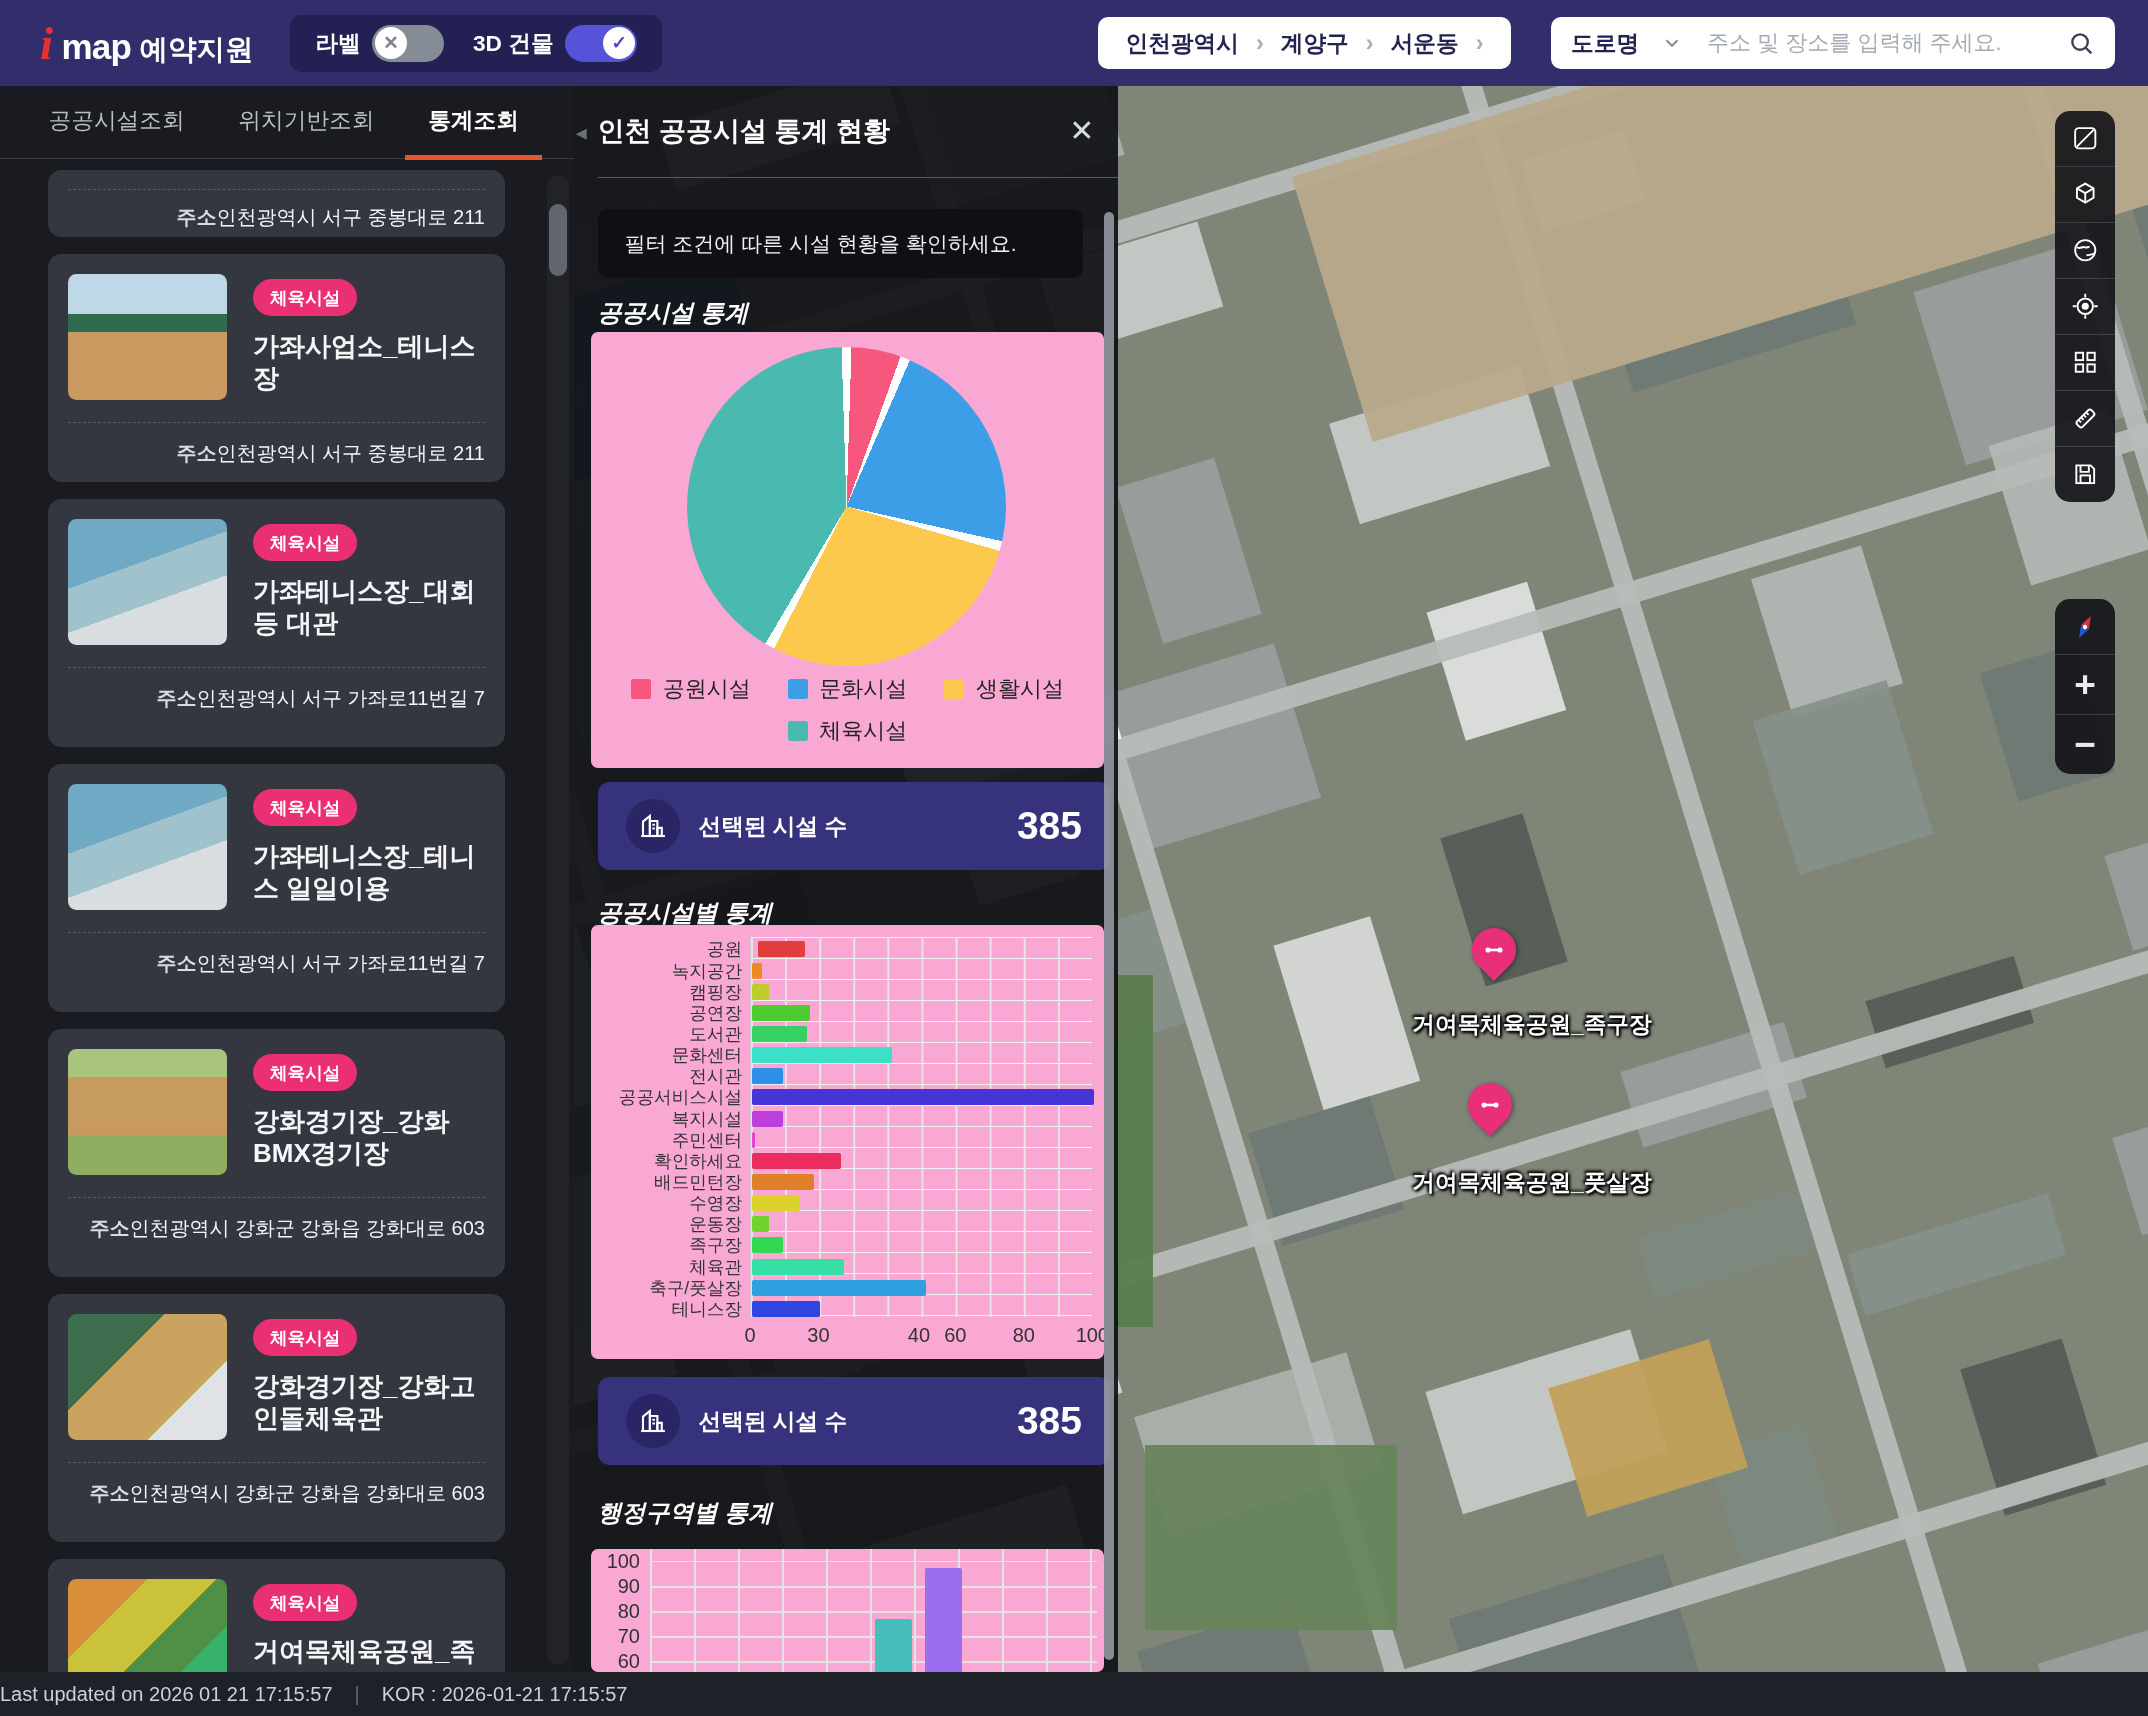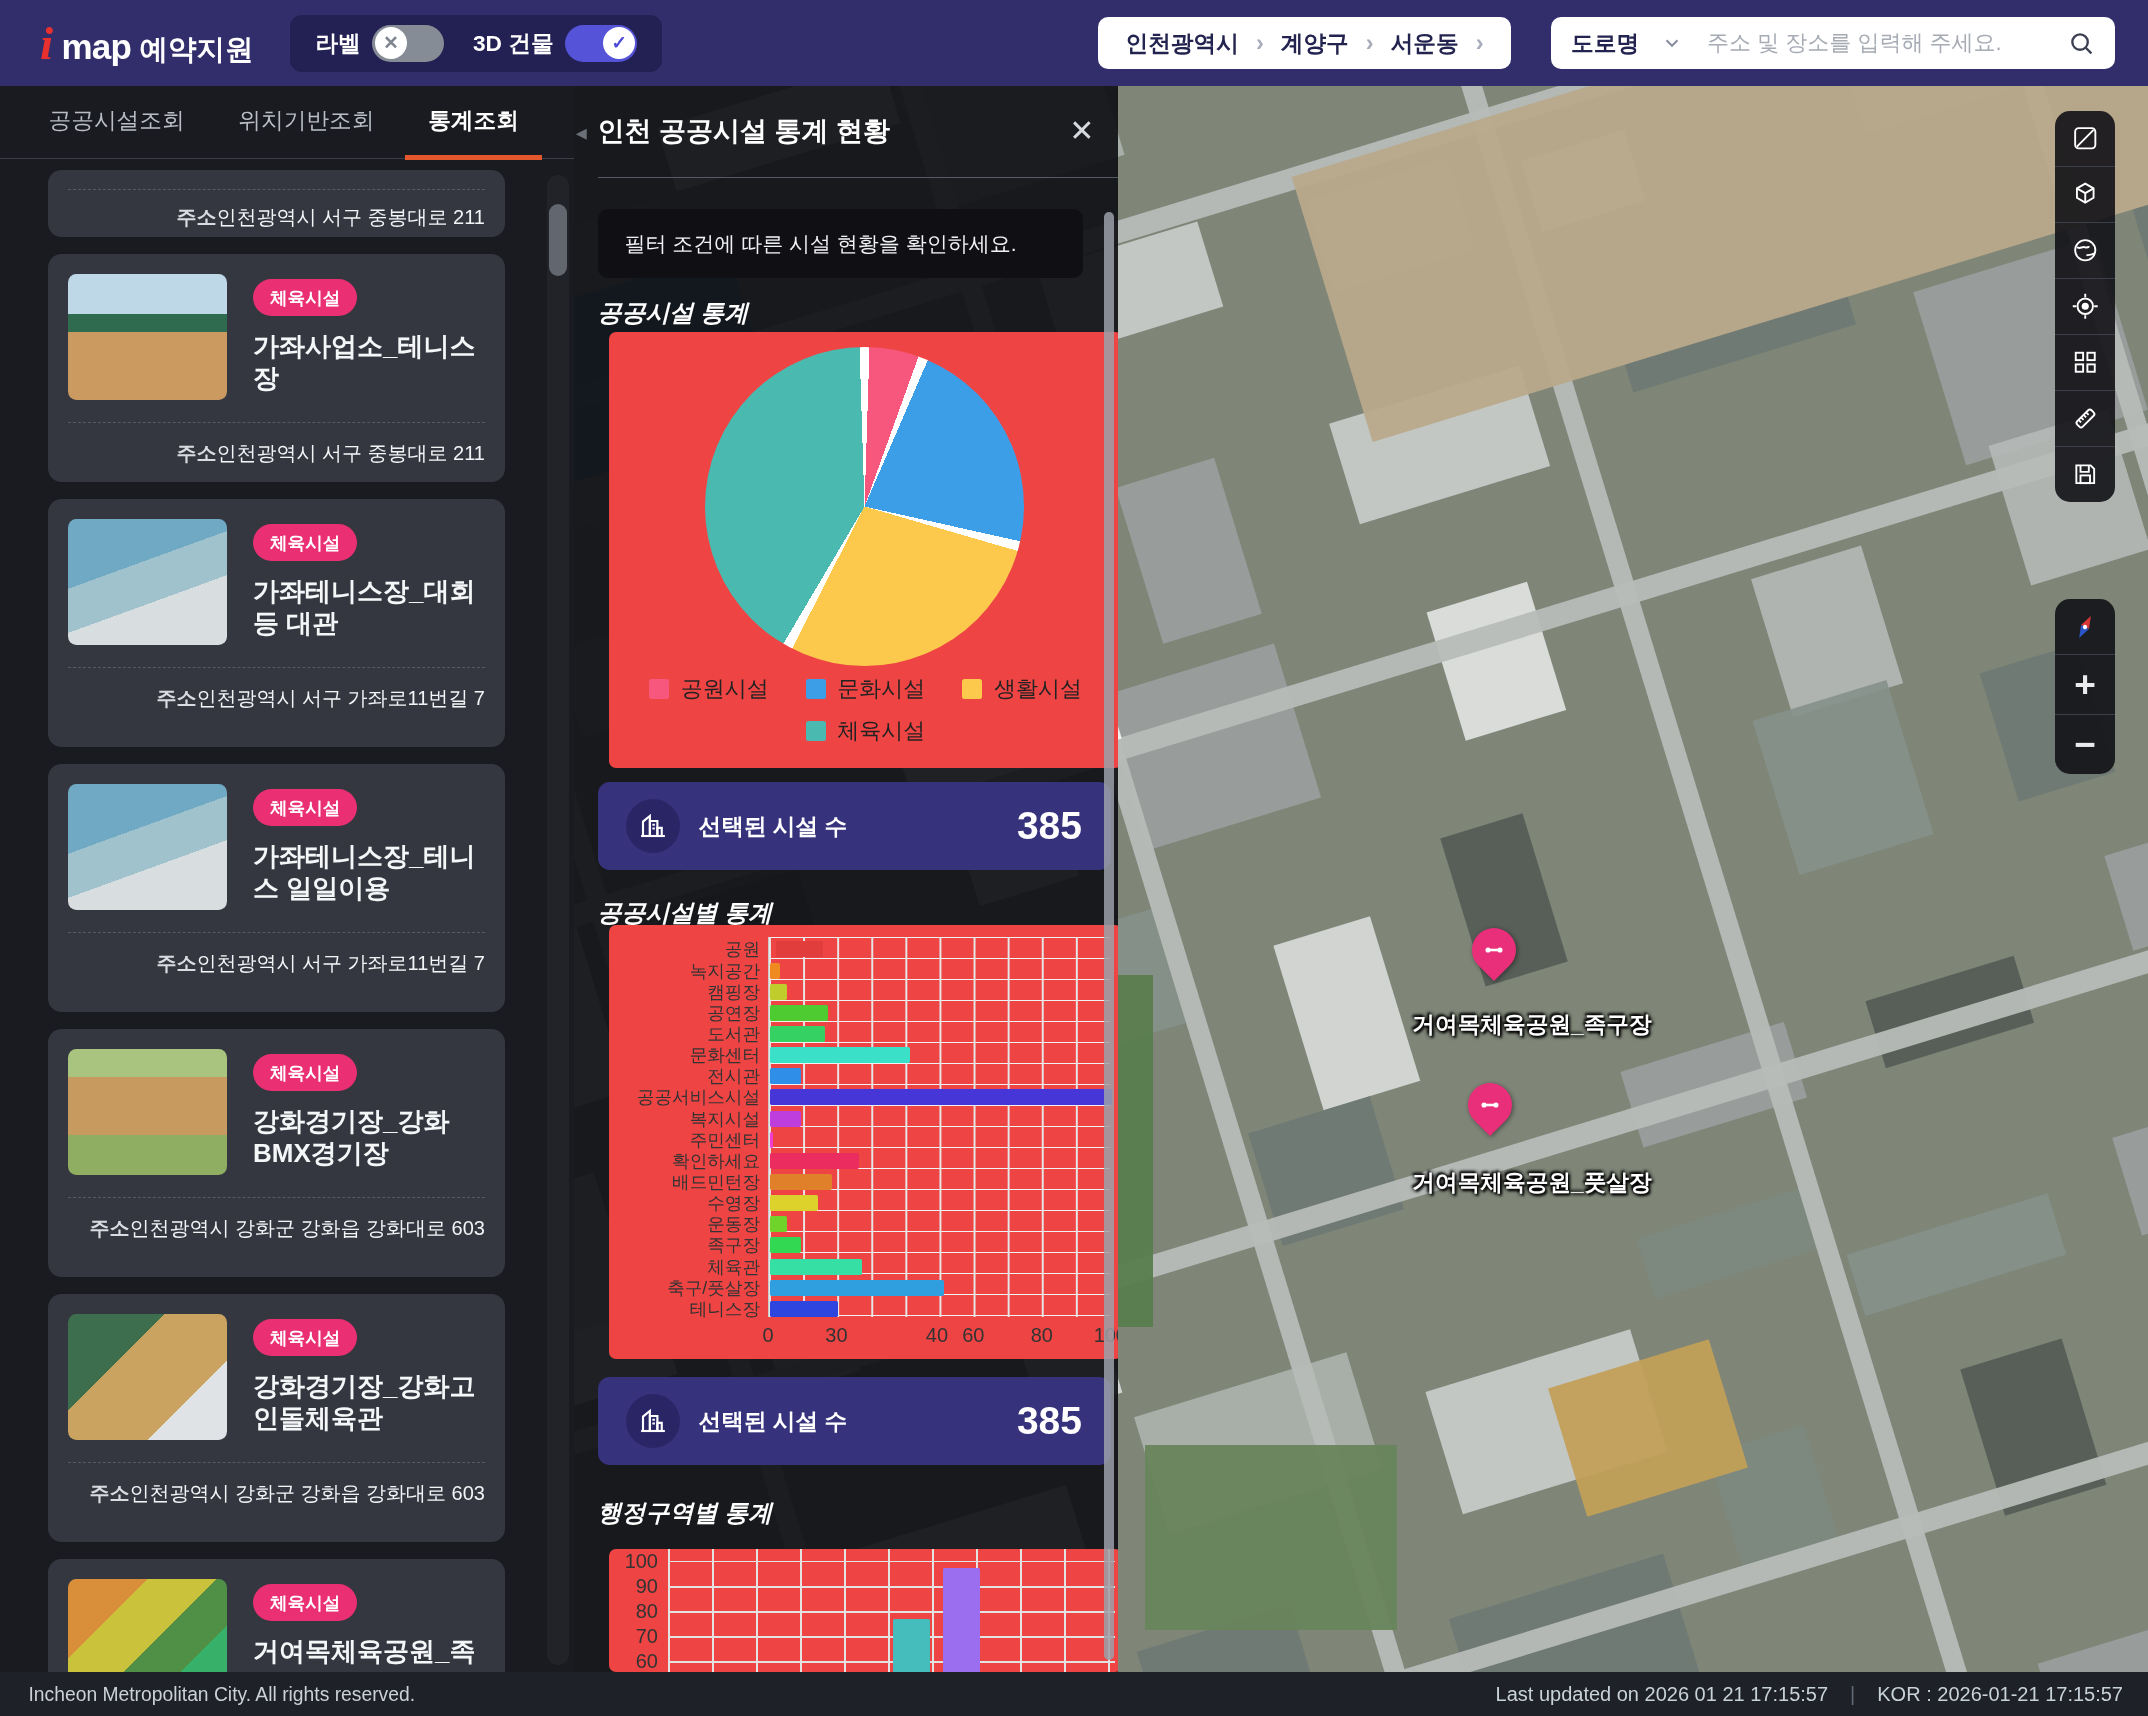--- a/index.html
+++ b/index.html
@@ -82,21 +82,21 @@
   
   .panel{position:absolute;left:574px;top:86px;width:544px;bottom:45px;background:rgba(16,17,21,0.93);z-index:40;overflow:hidden;}
   .panel-title-row{position:absolute;left:23.5px;right:23.5px;top:15px;height:59px;display:flex;align-items:center;justify-content:space-between;}
   .panel-title{font-size:27px;font-weight:bold;}
   .close-btn{font-size:30px;color:#d6dadf;cursor:pointer;line-height:1;}
   .collapse-arrow{position:absolute;left:1.7px;top:34px;color:#6b6f78;font-size:22px;cursor:pointer;}
   .panel-divider{position:absolute;left:23.5px;right:0;top:91px;border-top:1.7px solid #555a64;}
   .notice{position:absolute;left:23.5px;top:123px;width:485px;height:69px;background:#101014;border-radius:10px;
       display:flex;align-items:center;padding-left:27px;box-sizing:border-box;font-size:21px;color:#f0f1f3;}
   .sec-head{position:absolute;left:23.5px;font-size:24px;font-weight:bold;font-style:italic;}
-  .white-card{position:absolute;left:35px;width:513px;background:#ef4444;border-radius:7px;color:#222;}
+  .white-card{position:absolute;left:17px;width:513px;background:#f9a8d4;border-radius:7px;color:#222;}
   .count-box{position:absolute;left:23.5px;width:513px;height:88px;background:#37327c;border-radius:11.7px;
       display:flex;align-items:center;box-sizing:border-box;padding:0 28.5px;}
   .count-ic{width:54px;height:54px;border-radius:50%;background:#2a2666;display:flex;align-items:center;justify-content:center;margin-right:18.5px;}
   .count-label{font-size:22.7px;font-weight:bold;flex:1;}
   .count-value{font-size:39px;font-weight:bold;}
   
   .pie-card{top:246px;height:436px;}
   .pie{position:absolute;left:96px;top:15px;width:319px;height:319px;border-radius:50%;}
   .legend{position:absolute;left:0;right:0;top:342px;display:flex;flex-wrap:wrap;justify-content:center;column-gap:37px;row-gap:11.7px;padding:0 34px;}
   .leg-item{display:flex;align-items:center;gap:11.7px;font-size:22px;color:#222;}
@@ -623,21 +623,20 @@
           </div>
           <div class="vbarfill" style="left: 225px; top: 70px; background: rgb(69, 189, 189);"></div>
           <div class="vbarfill" style="left: 275px; top: 19.3px; background: rgb(155, 110, 240);"></div>
         </div>
     </div>
 
     <div class="panel-scroll"></div>
   </div>
 
   <div class="footer">
-    <span class="footer-left">Incheon Metropolitan City. All rights reserved.</span>
     <span class="footer-right">
       <span>Last updated on 2026 01 21 17:15:57</span>
       <span class="footer-sep">|</span>
       <span>KOR : 2026-01-21 17:15:57</span>
     </span>
   </div>
 
 </div>
 
 

